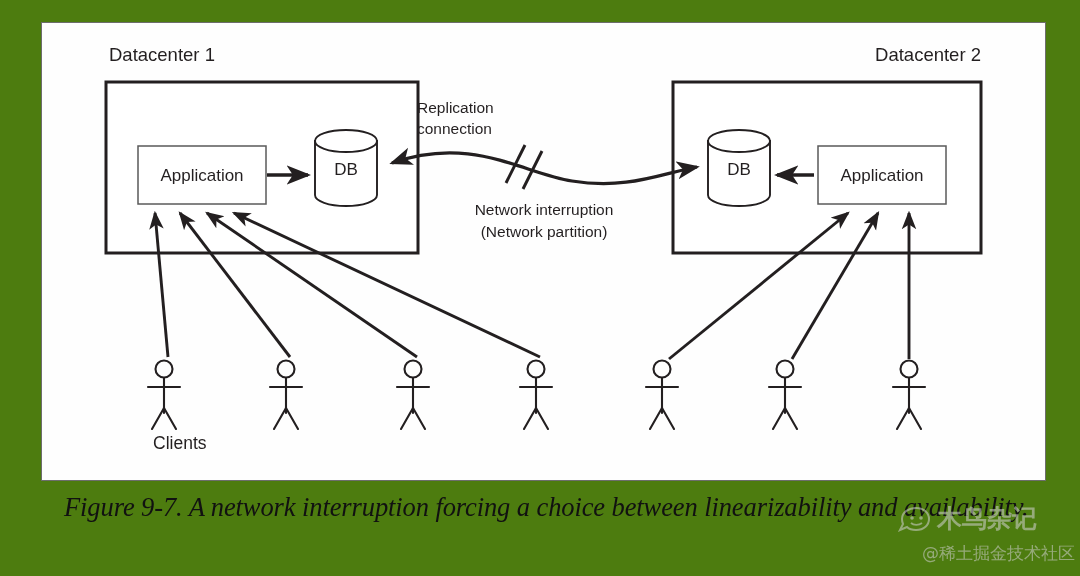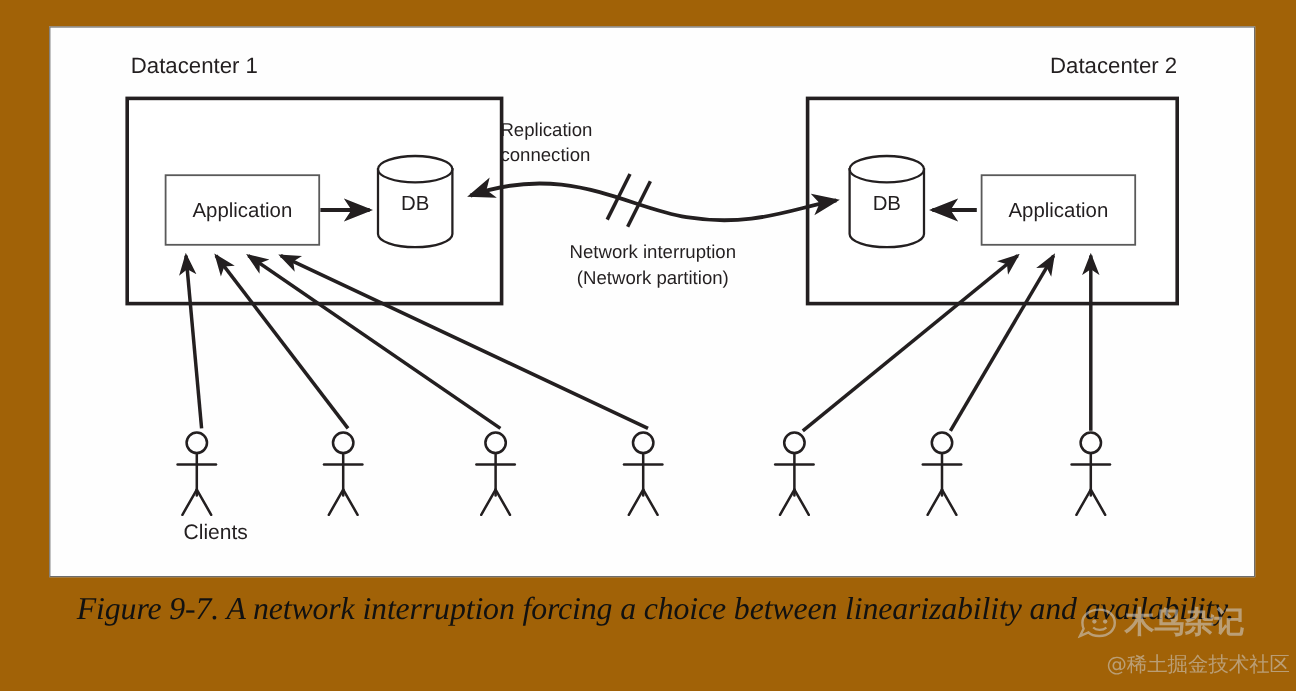--- a/index.html
+++ b/index.html
@@ -14,21 +14,21 @@
     overflow: hidden;
     font-family: "Liberation Sans", sans-serif;
     color: #1a1a1a;
     position: relative;
   }
   #page {
     position: absolute;
     left: 0; top: 0;
     width: 1080px;
     height: 576px;
-    background: #a16207;
+    background: #4d7c0f;
   }
   
   #figure-frame {
     position: absolute;
     left: 41px;
     top: 22px;
     width: 1005px;
     height: 459px;
     border: 1.4px solid #6d6d6d;
     box-sizing: border-box;

